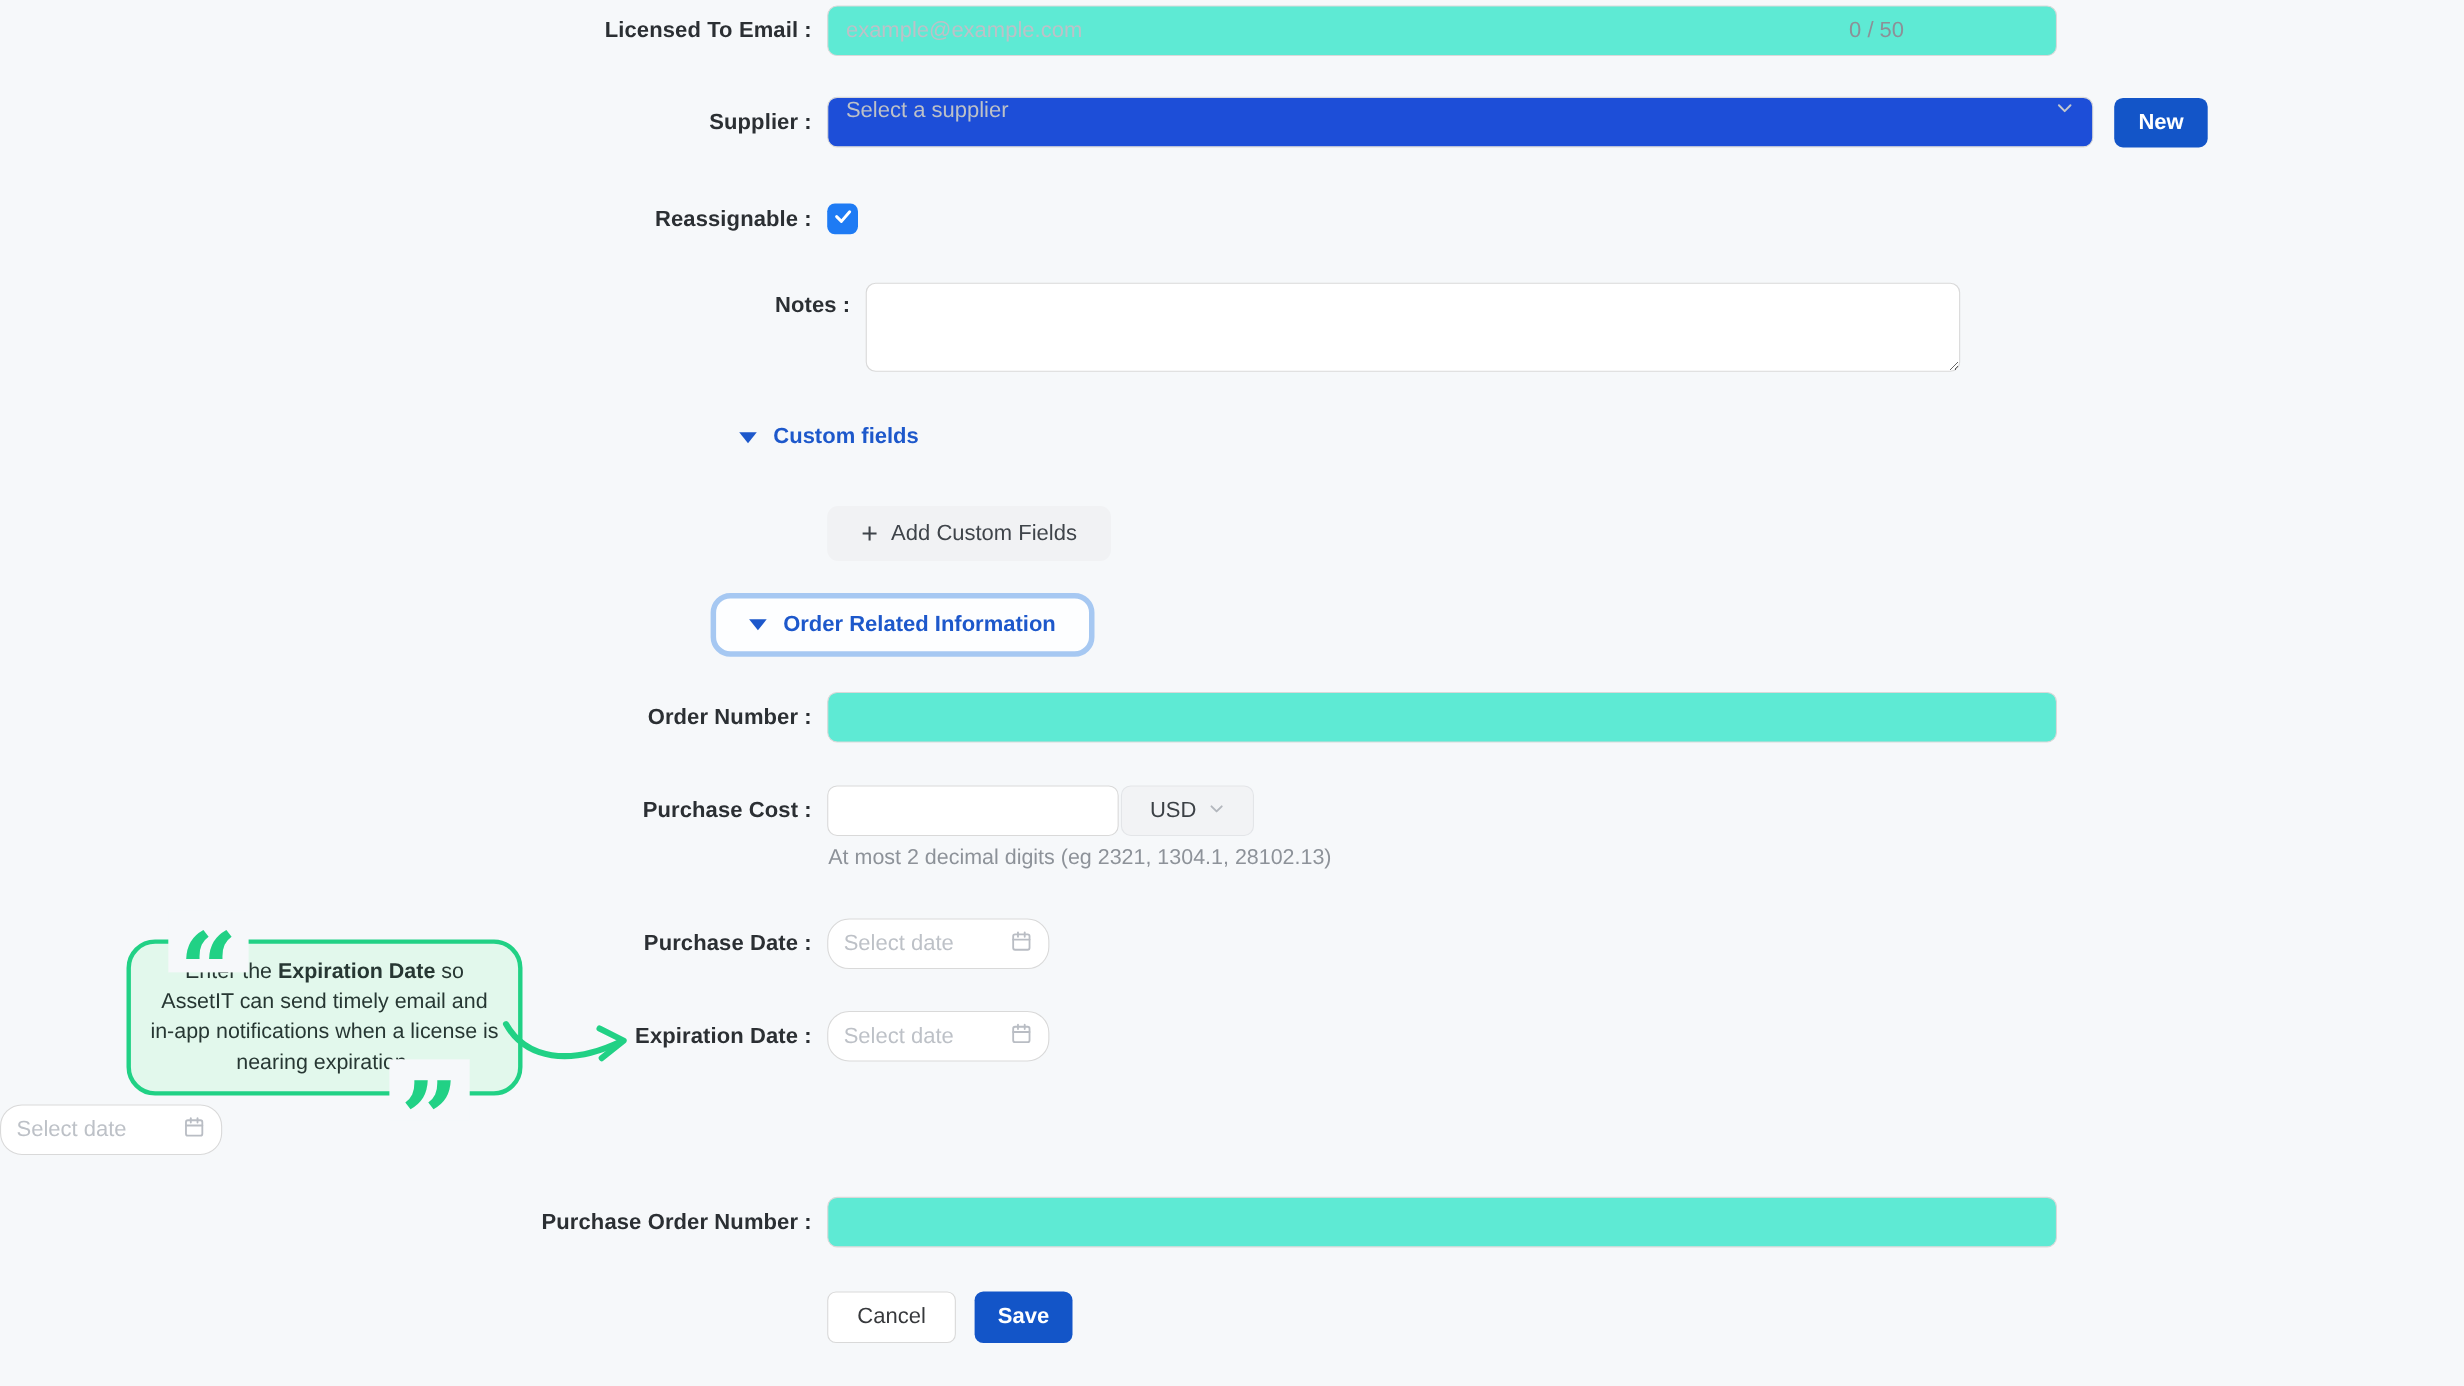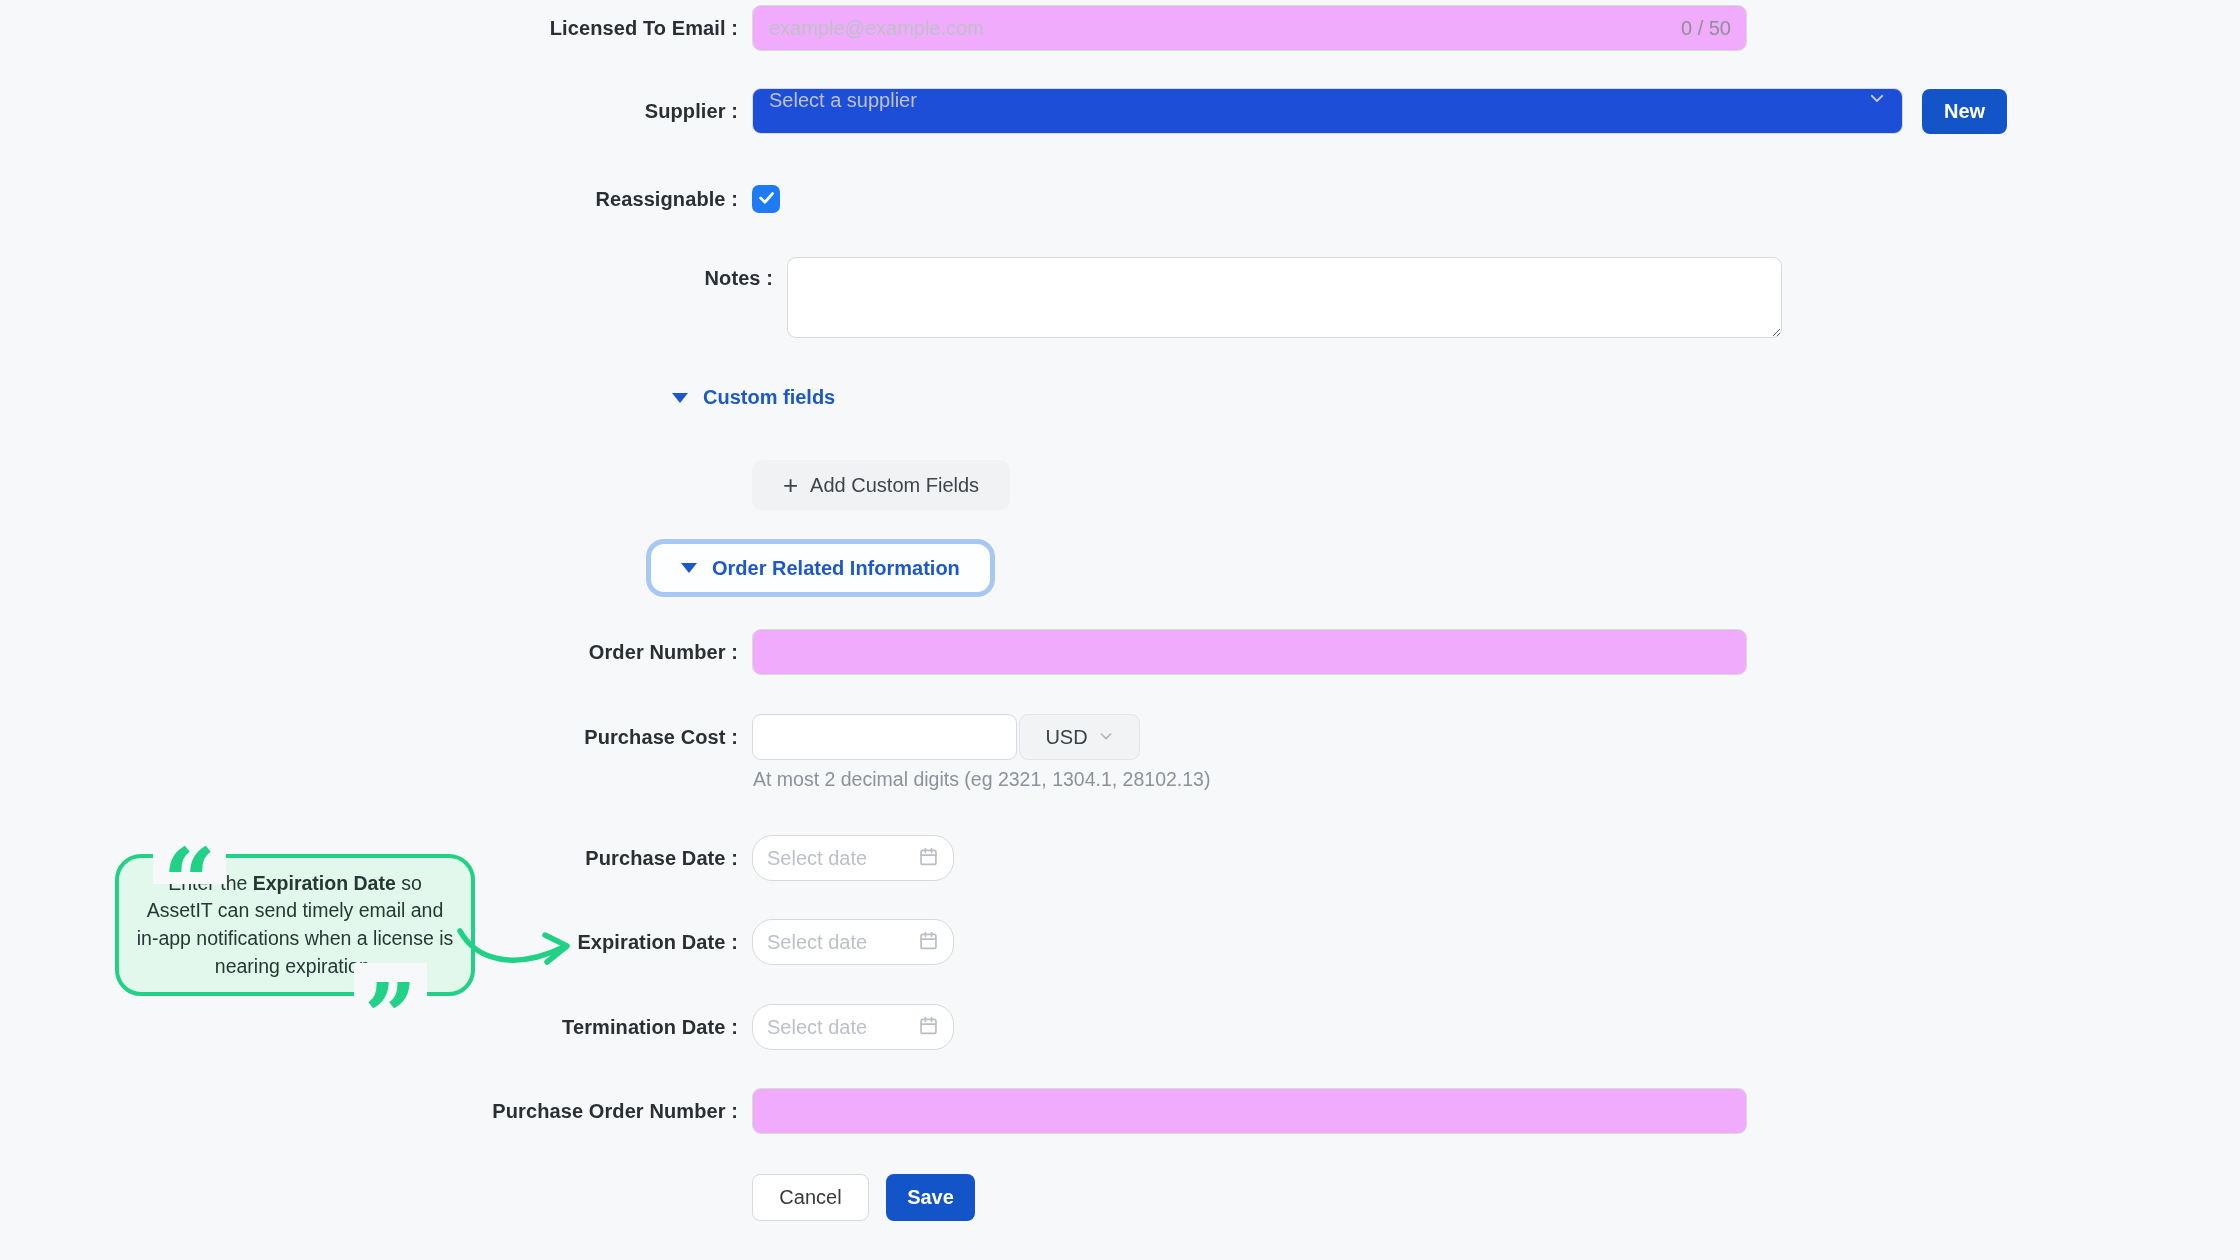--- a/index.html
+++ b/index.html
@@ -22,21 +22,21 @@
     overflow:hidden;
   }
   .page{position:relative;width:2240px;height:1260px;}
   .form-row{position:absolute;left:0;width:2240px;display:flex;align-items:center;}
   .flabel{
     flex:0 0 738px;text-align:right;margin-right:14px;
     font-size:20px;font-weight:600;color:var(--label);letter-spacing:.1px;
   }
   .ctl{display:flex;align-items:center;}
   .tbox{
-    width:995px;height:46px;background:#f0abfc;border:1.5px solid var(--border);
+    width:1118px;height:46px;background:#5eead4;border:1.5px solid var(--border);
     border-radius:9px;font-size:20px;color:#333;padding:0 16px;outline:none;
     font-family:"Liberation Sans", sans-serif;
   }
   .tbox::placeholder{color:var(--placeholder);}
   .email-wrap{position:relative;width:995px;}
   .email-wrap input{padding-right:100px;}
   .counter{
     position:absolute;right:16px;top:50%;transform:translateY(-50%);
     font-size:20px;color:#8c9097;
   }
@@ -235,21 +235,20 @@
               <line x1="8.5" y1="3" x2="8.5" y2="7.5"></line>
               <line x1="15.5" y1="3" x2="15.5" y2="7.5"></line>
               <line x1="3.5" y1="10.5" x2="20.5" y2="10.5"></line>
             </svg>
         </span>
       </div>
     </div>
   </div>
 
   <div class="form-row" style="top:1004px;">
-    <div class="flabel">Termination Date :</div>
     <div class="ctl">
       <div class="datebox">
         <span class="ph">Select date</span>
         <span class="icon-gray">
           <svg width="21" height="21" viewBox="0 0 24 24" fill="none" stroke="#b9bdc4" stroke-width="1.9" stroke-linecap="round">
               <rect x="3.5" y="5" width="17" height="16" rx="2"></rect>
               <line x1="8.5" y1="3" x2="8.5" y2="7.5"></line>
               <line x1="15.5" y1="3" x2="15.5" y2="7.5"></line>
               <line x1="3.5" y1="10.5" x2="20.5" y2="10.5"></line>
             </svg>

